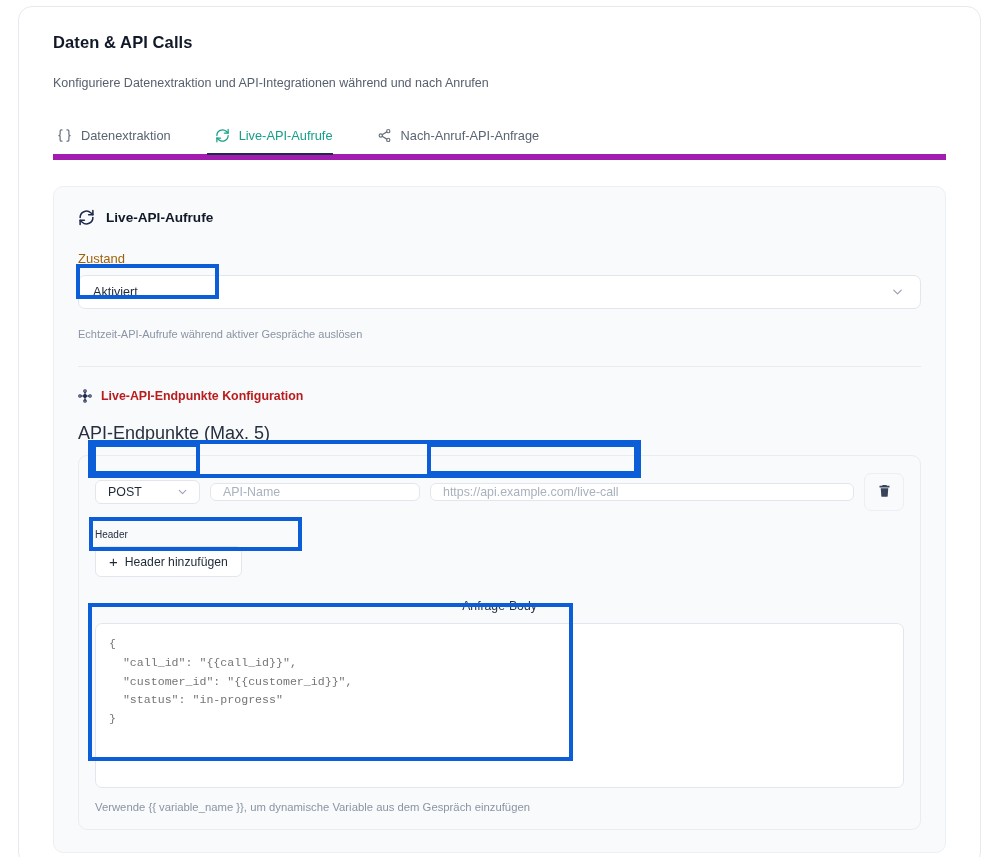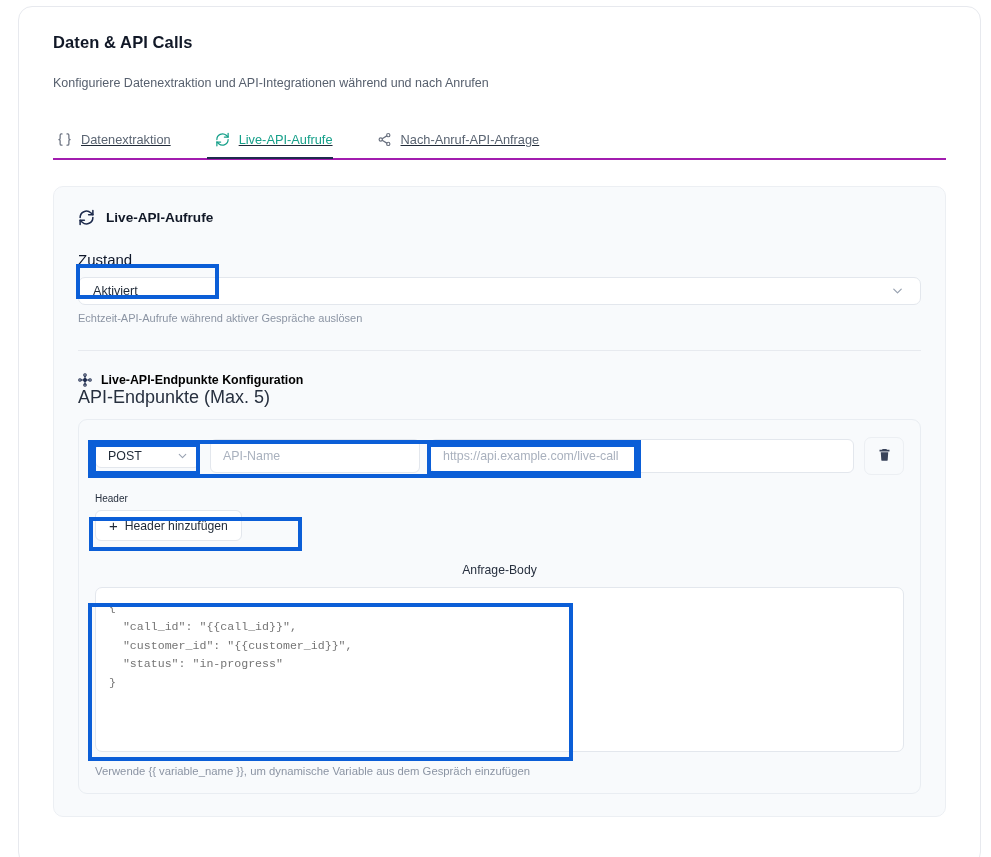--- a/index.html
+++ b/index.html
@@ -35,24 +35,23 @@
     font-size: 12.5px;
     color: #57606e;
     margin: 18px 0 30px 0;
   }
 
   
   .tabs {
     display: flex;
     align-items: flex-end;
     gap: 0;
-    border-bottom: 2px solid #a21caf;
+    border-bottom: 6px solid #a21caf;
     height: 40px;
     margin-left: 0;
-    text-decoration: underline;
   }
   .tab {
     display: flex;
     align-items: center;
     gap: 9px;
     padding: 0 22px 11px 4px;
     font-size: 12.8px;
     color: #5a6472;
     cursor: pointer;
     position: relative;
@@ -81,48 +80,49 @@
     padding: 22px 24px 22px 24px;
   }
   .section-head {
     display: flex; align-items: center; gap: 11px;
     font-size: 13.6px; font-weight: bold; color: #111827;
     margin-bottom: 25px;
   }
   .section-head .head-ico { color: #1e2b4d; display: flex; }
 
   .field-label {
-    font-size: 15px; color: #0f172a; margin-bottom: 9px; font-weight: normal;
+    font-size: 13px; color: #a16207; margin-bottom: 9px; font-weight: normal;
   }
   .select-wrap { position: relative; }
   .select-box {
     width: 100%;
-    height: 28px;
+    height: 34px;
     background: #ffffff;
     border: 1px solid #e3e7ed;
     border-radius: 7px;
     display: flex; align-items: center;
     padding: 0 14px;
     font-size: 12.6px;
     color: #1f2937;
     cursor: pointer;
   }
   .select-chevron {
     position: absolute; right: 16px; top: 50%; transform: translateY(-50%);
     color: #9aa3b2; pointer-events: none; display: flex;
   }
   .field-hint {
-    font-size: 11px; color: #8b94a3; margin-top: 7px;
+    font-size: 11px; color: #8b94a3; margin-top: 19px;
   }
 
   .divider { height: 1px; background: #e7eaef; margin: 26px 0 22px 0; }
 
   .sub-head {
     display: flex; align-items: center; gap: 9px;
-    font-size: 12.4px; font-weight: bold; color: #000000;
+    font-size: 12.4px; font-weight: bold; color: #b91c1c;
+    margin-bottom: 20px;
   }
   .sub-head .sub-ico { color: #1e2b4d; display: flex; }
 
   .endpoints-label { font-size: 18px; color: #27303f; margin-bottom: 11px; }
 
   
   .endpoint-card {
     background: #f8fafc;
     border: 1px solid #e9edf2;
     border-radius: 9px;
@@ -140,21 +140,21 @@
     display: flex; align-items: center;
     padding: 0 12px;
     font-size: 12.4px; color: #1f2937;
     cursor: pointer;
   }
   .method-select .mchev {
     position: absolute; right: 10px; top: 50%; transform: translateY(-50%);
     color: #9aa3b2; display: flex;
   }
   .txt-input {
-    height: 34px;
+    height: 18px;
     background: #ffffff;
     border: 1px solid #e3e7ed;
     border-radius: 6px;
     padding: 0 12px;
     font-size: 12.4px;
     color: #1f2937;
     font-family: inherit;
     outline: none;
   }
   .txt-input::placeholder { color: #a9b1be; }

